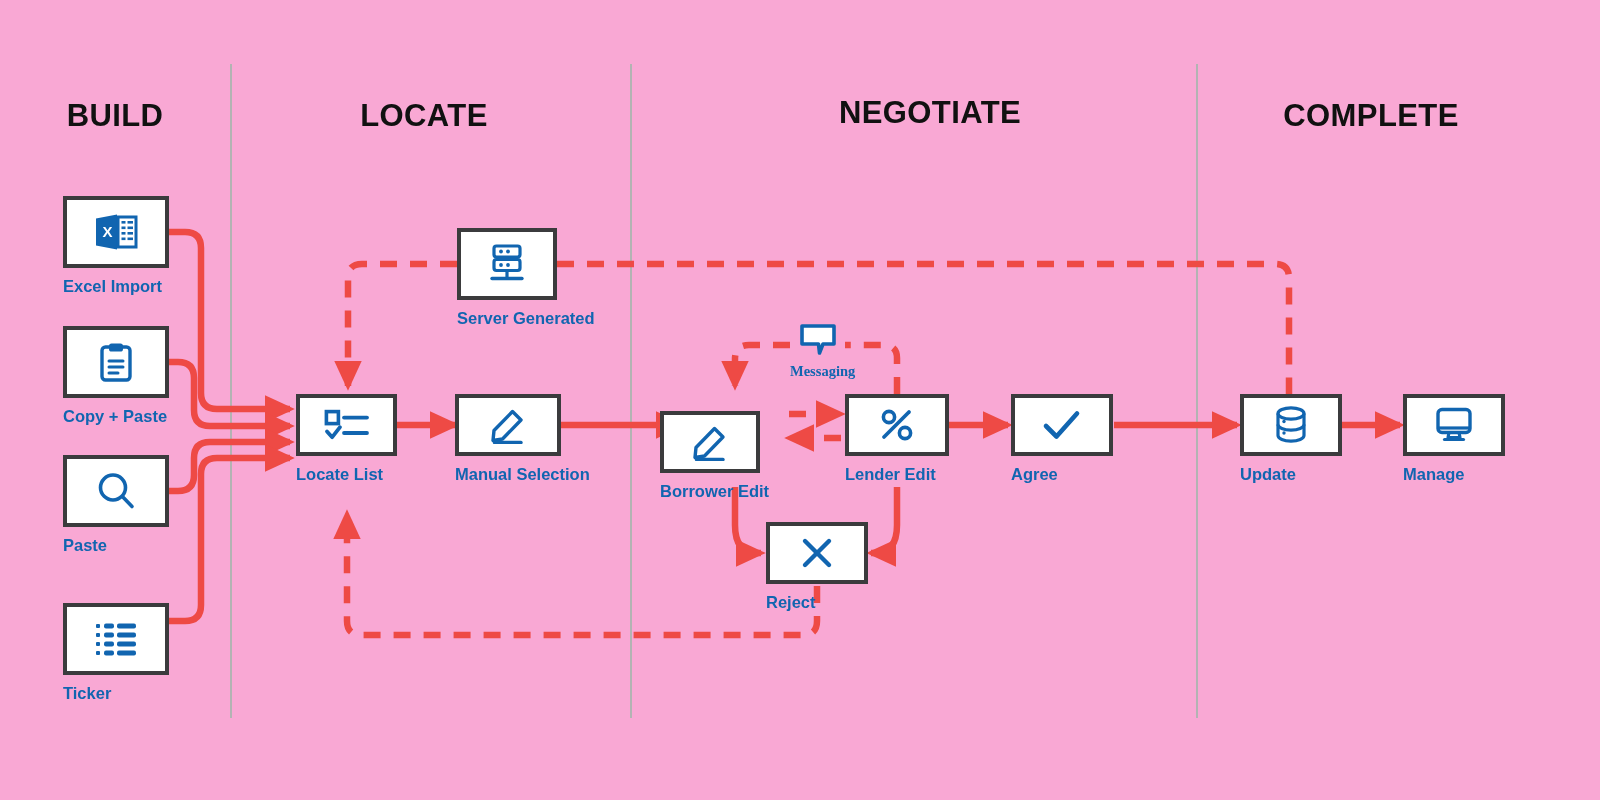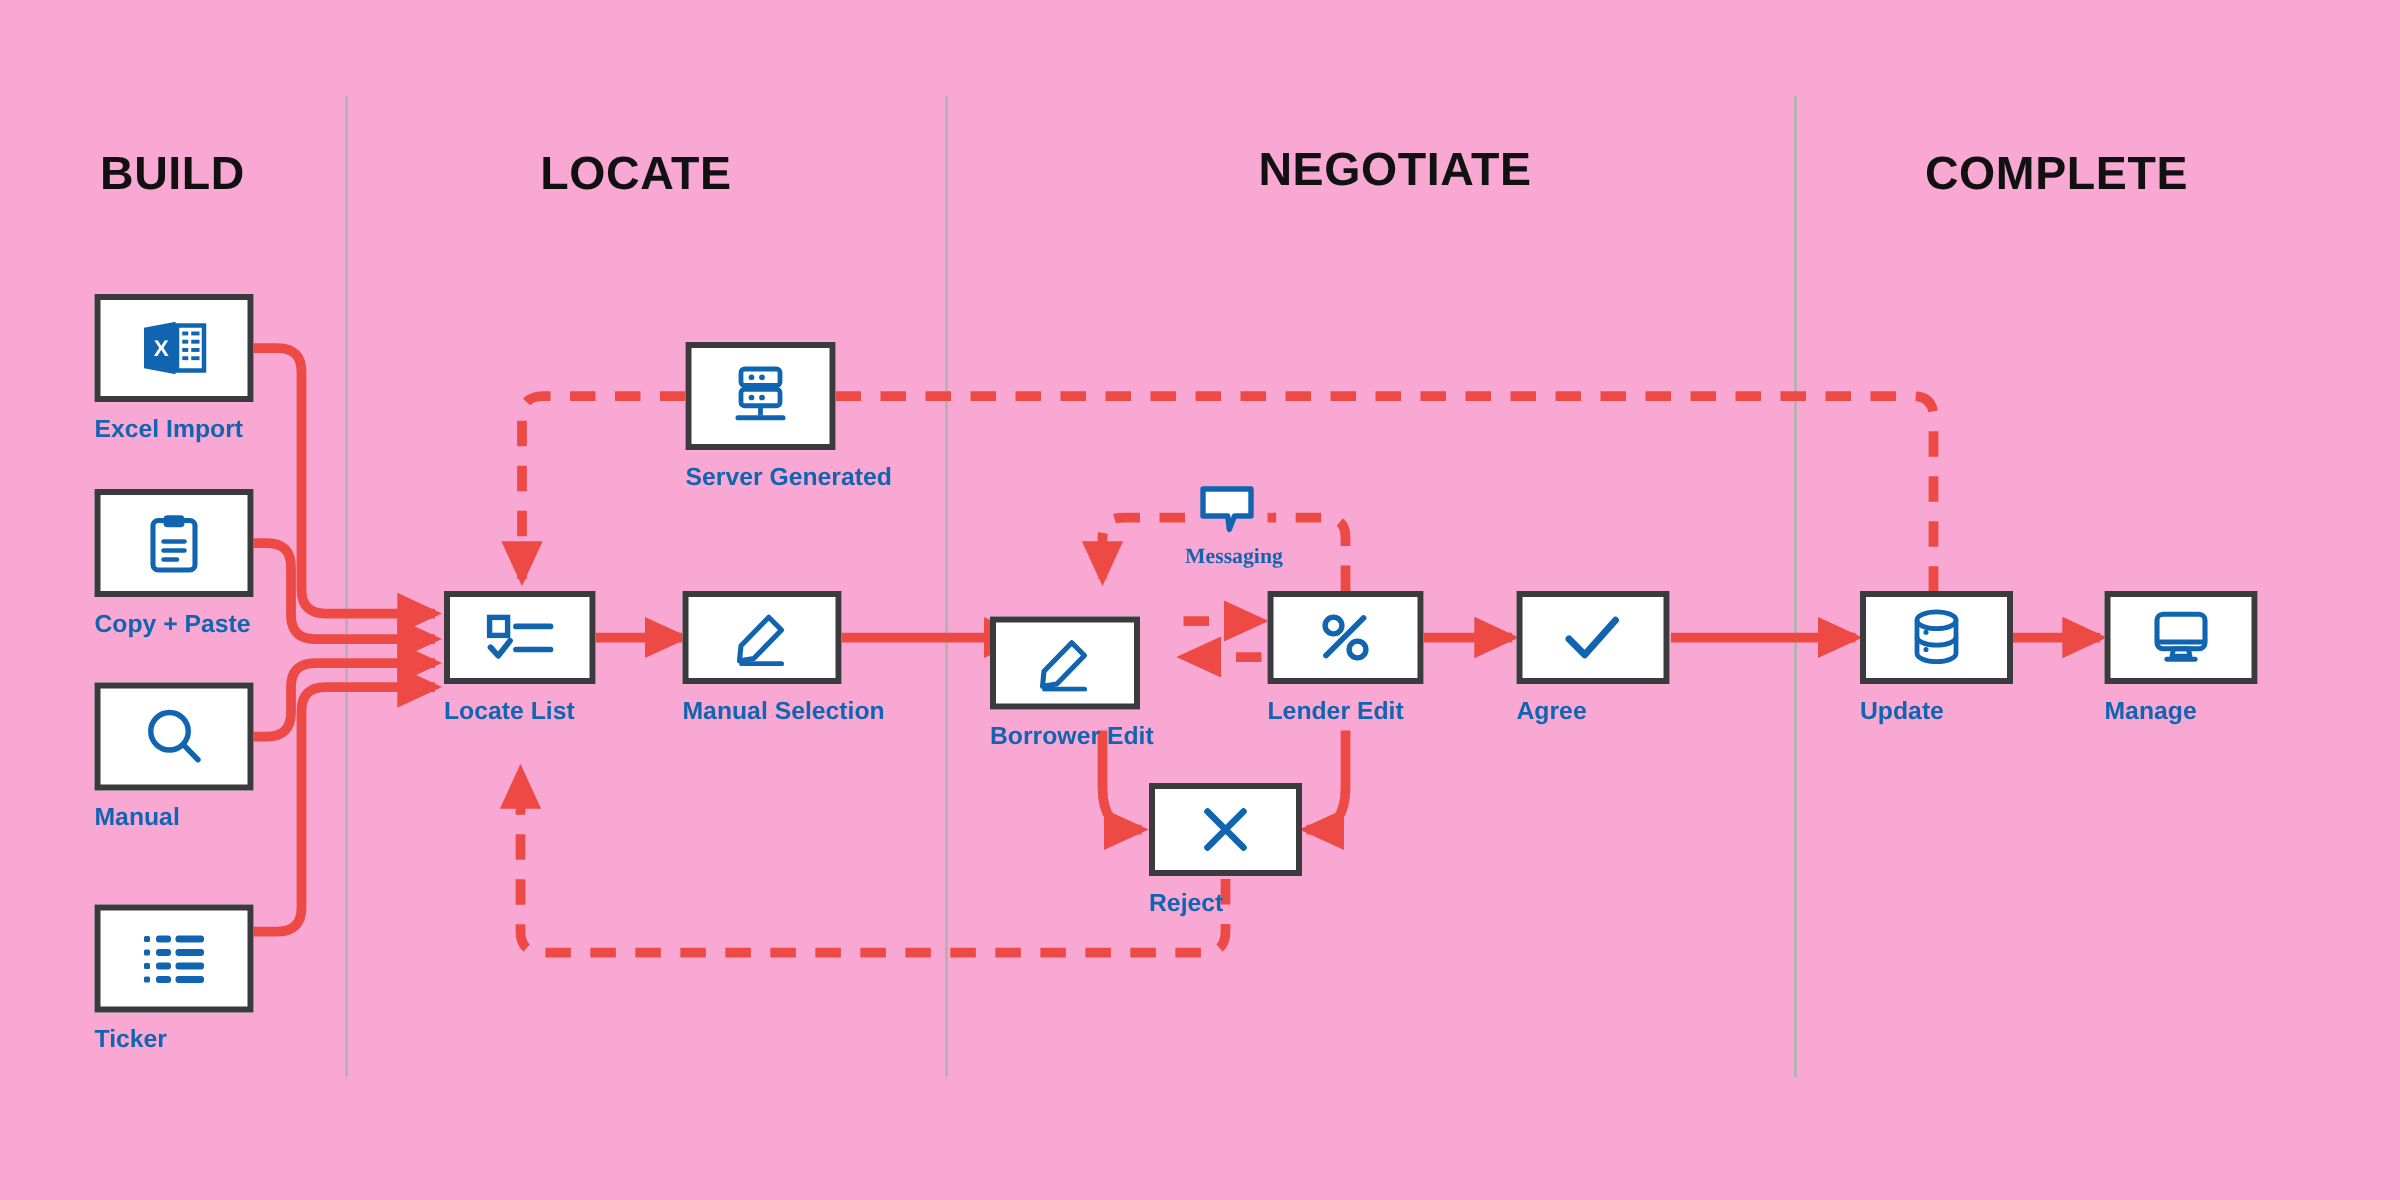--- a/index.html
+++ b/index.html
@@ -162,21 +162,21 @@
     <div class="node-label">Copy + Paste</div>
   </div>
 
   <div class="node" style="left:63px; top:455px; width:106px;">
     <div class="node-box" style="width:106px; height:72px;">
       <svg class="node-icon" width="42" height="42" viewBox="0 0 42 42">
         <circle cx="18" cy="17.5" r="12.5" fill="none" stroke="#1165b0" stroke-width="3.6"></circle>
         <line x1="27.4" y1="26.6" x2="37" y2="36.5" stroke="#1165b0" stroke-width="3.6" stroke-linecap="round"></line>
       </svg>
     </div>
-    <div class="node-label">Manual</div>
+    <div class="node-label">Paste</div>
   </div>
 
   <div class="node" style="left:63px; top:603px; width:106px;">
     <div class="node-box" style="width:106px; height:72px;">
       <svg class="node-icon" width="44" height="36" viewBox="0 0 44 36">
         <g fill="#1165b0">
           <rect x="2" y="3" width="4" height="4" rx="1"></rect>
           <rect x="10" y="2.6" width="10" height="4.8" rx="2"></rect>
           <rect x="23" y="2.6" width="19" height="4.8" rx="2"></rect>
 

